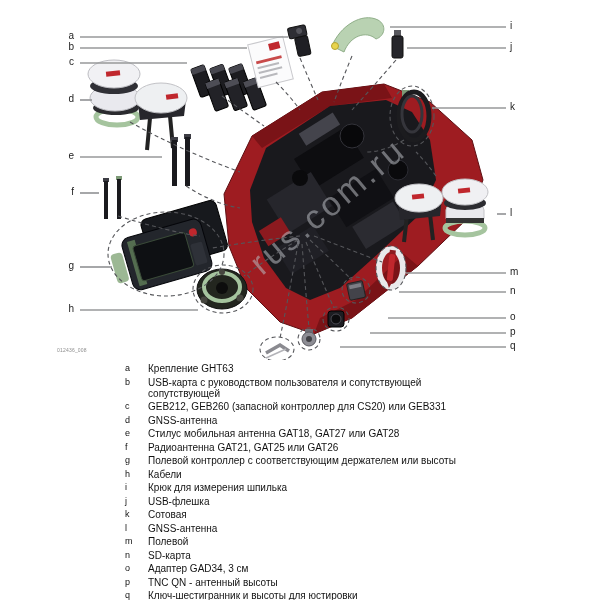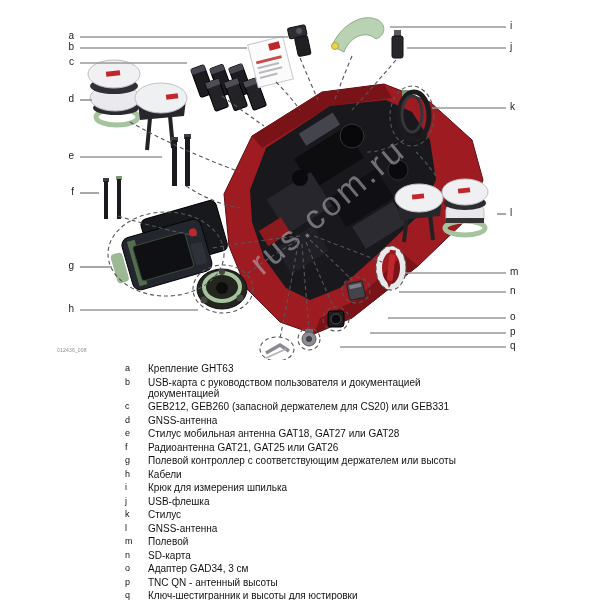--- a/index.html
+++ b/index.html
@@ -256,25 +256,25 @@
 
 <div class="figcode">012436_008</div>
 
 <div id="legend">
       <div class="lrow">
         <span class="lkey">a</span>
         <span class="ltxt">Крепление GHT63</span>
       </div>
       <div class="lrow">
         <span class="lkey">b</span>
-        <span class="ltxt">USB-карта с руководством пользователя и документацией документацией</span>
+        <span class="ltxt">USB-карта с руководством пользователя и сопутствующей сопутствующей</span>
       </div>
       <div class="lrow">
         <span class="lkey">c</span>
-        <span class="ltxt">GEB212, GEB260 (запасной держателем для CS20) или GEB331</span>
+        <span class="ltxt">GEB212, GEB260 (запасной контроллер для CS20) или GEB331</span>
       </div>
       <div class="lrow">
         <span class="lkey">d</span>
         <span class="ltxt">GNSS-антенна</span>
       </div>
       <div class="lrow">
         <span class="lkey">e</span>
         <span class="ltxt">Стилус мобильная антенна GAT18, GAT27 или GAT28</span>
       </div>
       <div class="lrow">
@@ -292,21 +292,21 @@
       <div class="lrow">
         <span class="lkey">i</span>
         <span class="ltxt">Крюк для измерения шпилька</span>
       </div>
       <div class="lrow">
         <span class="lkey">j</span>
         <span class="ltxt">USB-флешка</span>
       </div>
       <div class="lrow">
         <span class="lkey">k</span>
-        <span class="ltxt">Стилус</span>
+        <span class="ltxt">Сотовая</span>
       </div>
       <div class="lrow">
         <span class="lkey">l</span>
         <span class="ltxt">GNSS-антенна</span>
       </div>
       <div class="lrow">
         <span class="lkey">m</span>
         <span class="ltxt">Полевой</span>
       </div>
       <div class="lrow">

